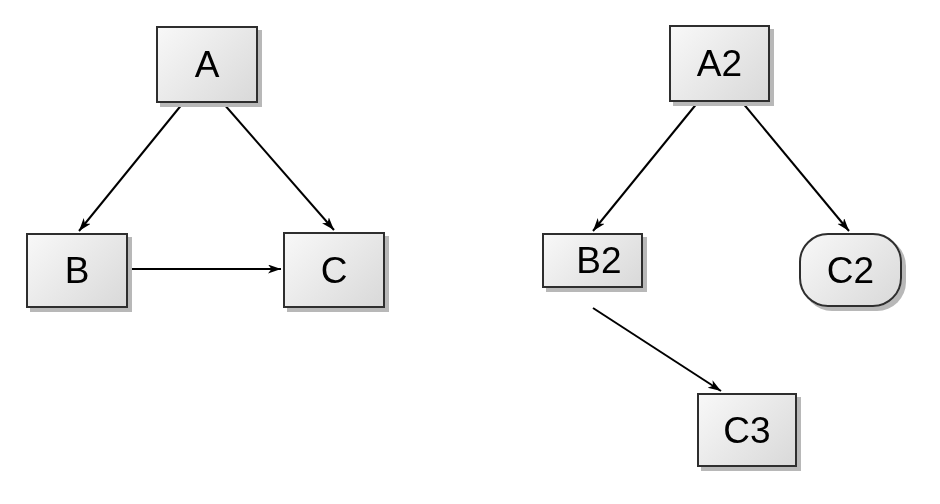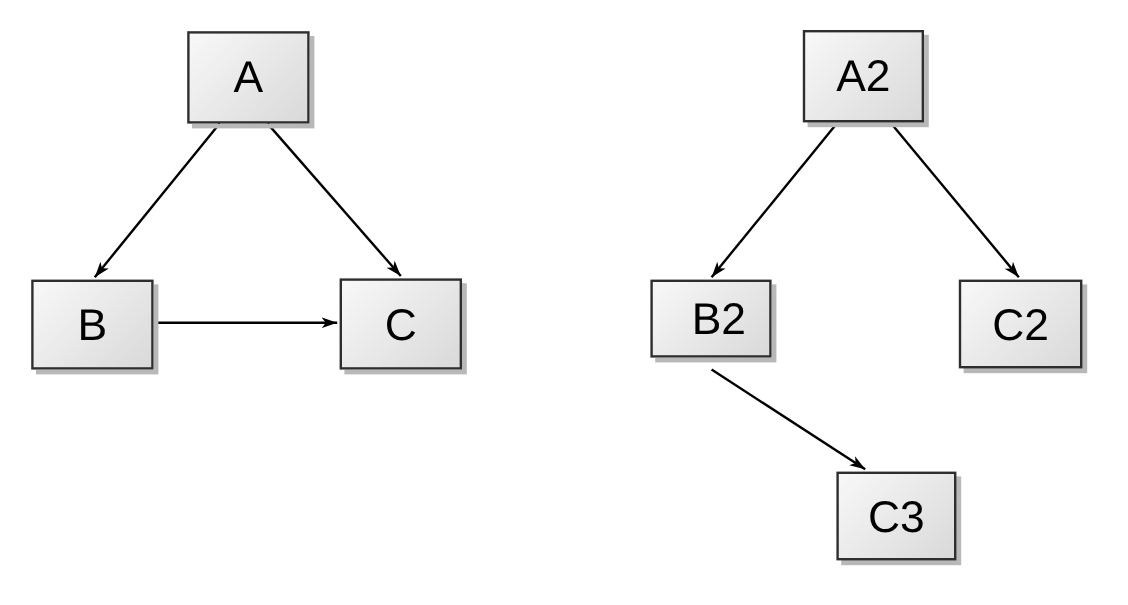--- a/index.html
+++ b/index.html
@@ -77,22 +77,22 @@
     </div>
     <div class="node" style="left: 26px; top: 233px; width: 102px; height: 75px;">
       <span class="node-label">B</span>
     </div>
     <div class="node" style="left: 283px; top: 232px; width: 102px; height: 76px;">
       <span class="node-label">C</span>
     </div>
     <div class="node" style="left: 669px; top: 25px; width: 101px; height: 77px; align-items: center;">
       <span class="node-label">A2</span>
     </div>
-    <div class="node" style="left: 542px; top: 233px; width: 101px; height: 65px; padding-left: 13px;">
+    <div class="node" style="left: 542px; top: 233px; width: 101px; height: 55px; padding-left: 13px;">
       <span class="node-label">B2</span>
     </div>
-    <div class="node" style="left: 799px; top: 233px; width: 103px; height: 74px;">
+    <div class="node" style="left: 799px; top: 233px; width: 103px; height: 74px; border-radius: 29px;">
       <span class="node-label">C2</span>
     </div>
     <div class="node" style="left: 697px; top: 393px; width: 100px; height: 74px;">
       <span class="node-label">C3</span>
     </div>
   </div>
 
 </body></html>

